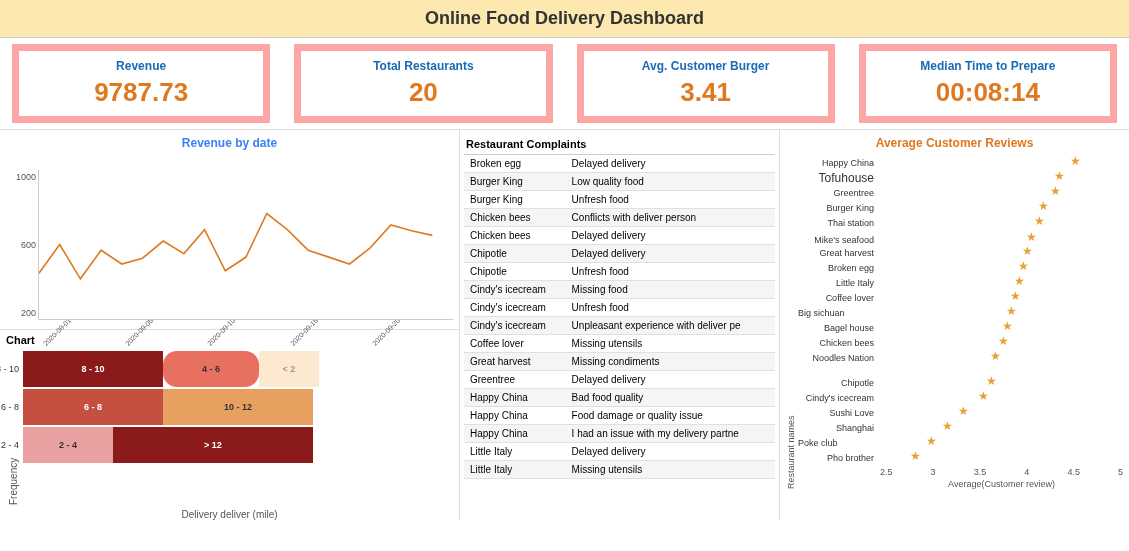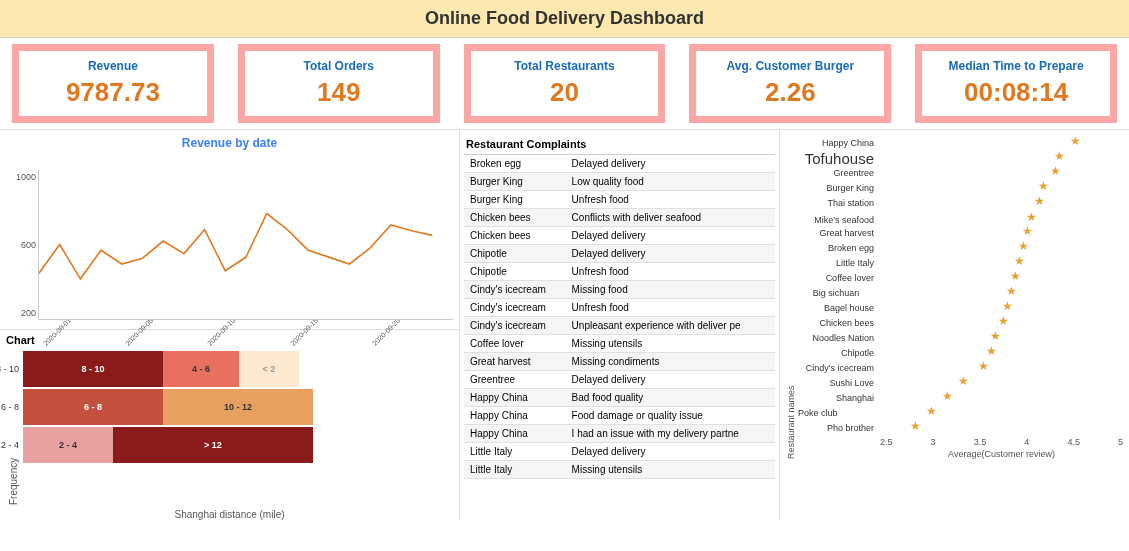--- a/index.html
+++ b/index.html
@@ -155,30 +155,26 @@
 <body>
 
 <div class="header">Online Food Delivery Dashboard</div>
 
 <div class="kpi-row">
   <div class="kpi-card">
     <div class="kpi-label">Revenue</div>
     <div class="kpi-value">9787.73</div>
   </div>
   <div class="kpi-card">
-    <div class="kpi-label">Total Orders</div>
-    <div class="kpi-value">149</div>
-  </div>
-  <div class="kpi-card">
     <div class="kpi-label">Total Restaurants</div>
     <div class="kpi-value">20</div>
   </div>
   <div class="kpi-card">
     <div class="kpi-label">Avg. Customer Burger</div>
-    <div class="kpi-value">2.26</div>
+    <div class="kpi-value">3.41</div>
   </div>
   <div class="kpi-card">
     <div class="kpi-label">Median Time to Prepare</div>
     <div class="kpi-value">00:08:14</div>
   </div>
 </div>
 
 <div class="main-content">
 
   <div class="left-panel">
@@ -213,38 +209,38 @@
 
     <div class="bar-chart-section" style="padding:4px 6px; position:relative;">
       <div class="freq-title">Chart</div>
       <div style="display:flex; height:155px;">
         <div style="display:flex; align-items:center; writing-mode:vertical-rl; transform:rotate(180deg); font-size:10px; color:#555; margin-right:4px; margin-left:2px;">Frequency</div>
         <div style="flex:1;">
 
           <div class="bar-row">
             <div class="bar-label">8 - 10</div>
             <div class="bar-segment seg-dark-red" style="width:140px;">8 - 10</div>
-            <div class="bar-segment seg-salmon" style="width:76px; color:#333;">4 - 6</div>
+            <div class="bar-segment seg-salmon" style="width:96px; color:#333;border-radius:14px;">4 - 6</div>
             <div class="bar-segment seg-very-light" style="width:60px; color:#999;">&lt; 2</div>
           </div>
 
           <div class="bar-row">
             <div class="bar-label">6 - 8</div>
             <div class="bar-segment seg-med-red" style="width:140px;">6 - 8</div>
             <div class="bar-segment seg-orange" style="width:150px; color:#333;">10 - 12</div>
           </div>
 
           <div class="bar-row">
             <div class="bar-label">2 - 4</div>
             <div class="bar-segment" style="width:90px; background:#e8a0a0; color:#333;">2 - 4</div>
             <div class="bar-segment seg-dark-red" style="width:200px;">&gt; 12</div>
           </div>
         </div>
       </div>
-      <div style="text-align:center; font-size:10px; color:#555; margin-top:4px;">Shanghai distance (mile)</div>
+      <div style="text-align:center; font-size:10px; color:#555; margin-top:4px;">Delivery deliver (mile)</div>
     </div>
   </div>
 
   <div class="middle-panel">
     <div class="complaints-title">Restaurant Complaints</div>
     <table class="complaints-table">
       <tbody id="complaints-tbody">
           <tr>
             <td>Broken egg</td>
             <td>Delayed delivery</td>
@@ -252,21 +248,21 @@
           <tr>
             <td>Burger King</td>
             <td>Low quality food</td>
           </tr>
           <tr>
             <td>Burger King</td>
             <td>Unfresh food</td>
           </tr>
           <tr>
             <td>Chicken bees</td>
-            <td>Conflicts with deliver seafood</td>
+            <td>Conflicts with deliver person</td>
           </tr>
           <tr>
             <td>Chicken bees</td>
             <td>Delayed delivery</td>
           </tr>
           <tr>
             <td>Chipotle</td>
             <td>Delayed delivery</td>
           </tr>
           <tr>
@@ -315,32 +311,33 @@
           </tr>
           <tr>
             <td>Little Italy</td>
             <td>Missing utensils</td>
           </tr>
         </tbody>
     </table>
   </div>
 
   <div class="right-panel">
+    <div class="reviews-title">Average Customer Reviews</div>
     <div style="position:relative; display:flex;">
       <div style="writing-mode:vertical-rl; transform:rotate(180deg); font-size:9px; color:#555; white-space:nowrap; margin-right:2px; display:flex; align-items:center;">Restaurant names</div>
       <div style="flex:1;">
         <div id="reviews-chart-area">
         <div style="display: flex; align-items: center; height: 14px; margin-bottom: 1px;">
               <div style="width: 80px; font-size: 9px; text-align: right; padding-right: 4px; color: rgb(51, 51, 51); flex-shrink: 0; white-space: nowrap; overflow: hidden;">Happy China</div>
               <div style="position: relative; flex: 1 1 0%; height: 12px;">
                 <span style="color: rgb(232, 160, 48); font-size: 12px; position: absolute; left: 192px; top: -2px; line-height: 1;">★</span>
               </div>
             </div>
             <div style="display: flex; align-items: center; height: 14px; margin-bottom: 1px;">
-              <div style="width: 80px; font-size: 15px; text-align: right; padding-right: 4px; color: rgb(51, 51, 51); flex-shrink: 0; white-space: nowrap; overflow: hidden;">Tofuhouse</div>
+              <div style="width: 80px; font-size: 12px; text-align: right; padding-right: 4px; color: rgb(51, 51, 51); flex-shrink: 0; white-space: nowrap; overflow: hidden;">Tofuhouse</div>
               <div style="position: relative; flex: 1 1 0%; height: 12px;">
                 <span style="color: rgb(232, 160, 48); font-size: 12px; position: absolute; left: 176px; top: -2px; line-height: 1;">★</span>
               </div>
             </div>
             <div style="display: flex; align-items: center; height: 14px; margin-bottom: 1px;">
               <div style="width: 80px; font-size: 9px; text-align: right; padding-right: 4px; color: rgb(51, 51, 51); flex-shrink: 0; white-space: nowrap; overflow: hidden;">Greentree</div>
               <div style="position: relative; flex: 1 1 0%; height: 12px;">
                 <span style="color: rgb(232, 160, 48); font-size: 12px; position: absolute; left: 172px; top: -2px; line-height: 1;">★</span>
               </div>
             </div>
@@ -380,38 +377,38 @@
                 <span style="color: rgb(232, 160, 48); font-size: 12px; position: absolute; left: 136px; top: -2px; line-height: 1;">★</span>
               </div>
             </div>
             <div style="display: flex; align-items: center; height: 14px; margin-bottom: 1px;">
               <div style="width: 80px; font-size: 9px; text-align: right; padding-right: 4px; color: rgb(51, 51, 51); flex-shrink: 0; white-space: nowrap; overflow: hidden;">Coffee lover</div>
               <div style="position: relative; flex: 1 1 0%; height: 12px;">
                 <span style="color: rgb(232, 160, 48); font-size: 12px; position: absolute; left: 132px; top: -2px; line-height: 1;">★</span>
               </div>
             </div>
             <div style="display: flex; align-items: center; height: 14px; margin-bottom: 1px;">
-              <div style="width: 80px; font-size: 9px; text-align: center; padding-right: 4px; color: rgb(51, 51, 51); flex-shrink: 0; white-space: nowrap; overflow: hidden;">Big sichuan</div>
+              <div style="width: 80px; font-size: 9px; text-align: left; padding-right: 4px; color: rgb(51, 51, 51); flex-shrink: 0; white-space: nowrap; overflow: hidden;">Big sichuan</div>
               <div style="position: relative; flex: 1 1 0%; height: 12px;">
                 <span style="color: rgb(232, 160, 48); font-size: 12px; position: absolute; left: 128px; top: -2px; line-height: 1;">★</span>
               </div>
             </div>
             <div style="display: flex; align-items: center; height: 14px; margin-bottom: 1px;">
               <div style="width: 80px; font-size: 9px; text-align: right; padding-right: 4px; color: rgb(51, 51, 51); flex-shrink: 0; white-space: nowrap; overflow: hidden;">Bagel house</div>
               <div style="position: relative; flex: 1 1 0%; height: 12px;">
                 <span style="color: rgb(232, 160, 48); font-size: 12px; position: absolute; left: 124px; top: -2px; line-height: 1;">★</span>
               </div>
             </div>
             <div style="display: flex; align-items: center; height: 14px; margin-bottom: 1px;">
               <div style="width: 80px; font-size: 9px; text-align: right; padding-right: 4px; color: rgb(51, 51, 51); flex-shrink: 0; white-space: nowrap; overflow: hidden;">Chicken bees</div>
               <div style="position: relative; flex: 1 1 0%; height: 12px;">
                 <span style="color: rgb(232, 160, 48); font-size: 12px; position: absolute; left: 120px; top: -2px; line-height: 1;">★</span>
               </div>
             </div>
-            <div style="display: flex; align-items: center; height: 14px; margin-bottom: 1px;">
+            <div style="display: flex; align-items: center; height: 14px; margin-bottom: 11px;">
               <div style="width: 80px; font-size: 9px; text-align: right; padding-right: 4px; color: rgb(51, 51, 51); flex-shrink: 0; white-space: nowrap; overflow: hidden;">Noodles Nation</div>
               <div style="position: relative; flex: 1 1 0%; height: 12px;">
                 <span style="color: rgb(232, 160, 48); font-size: 12px; position: absolute; left: 112px; top: -2px; line-height: 1;">★</span>
               </div>
             </div>
             <div style="display: flex; align-items: center; height: 14px; margin-bottom: 1px;">
               <div style="width: 80px; font-size: 9px; text-align: right; padding-right: 4px; color: rgb(51, 51, 51); flex-shrink: 0; white-space: nowrap; overflow: hidden;">Chipotle</div>
               <div style="position: relative; flex: 1 1 0%; height: 12px;">
                 <span style="color: rgb(232, 160, 48); font-size: 12px; position: absolute; left: 108px; top: -2px; line-height: 1;">★</span>
               </div>

